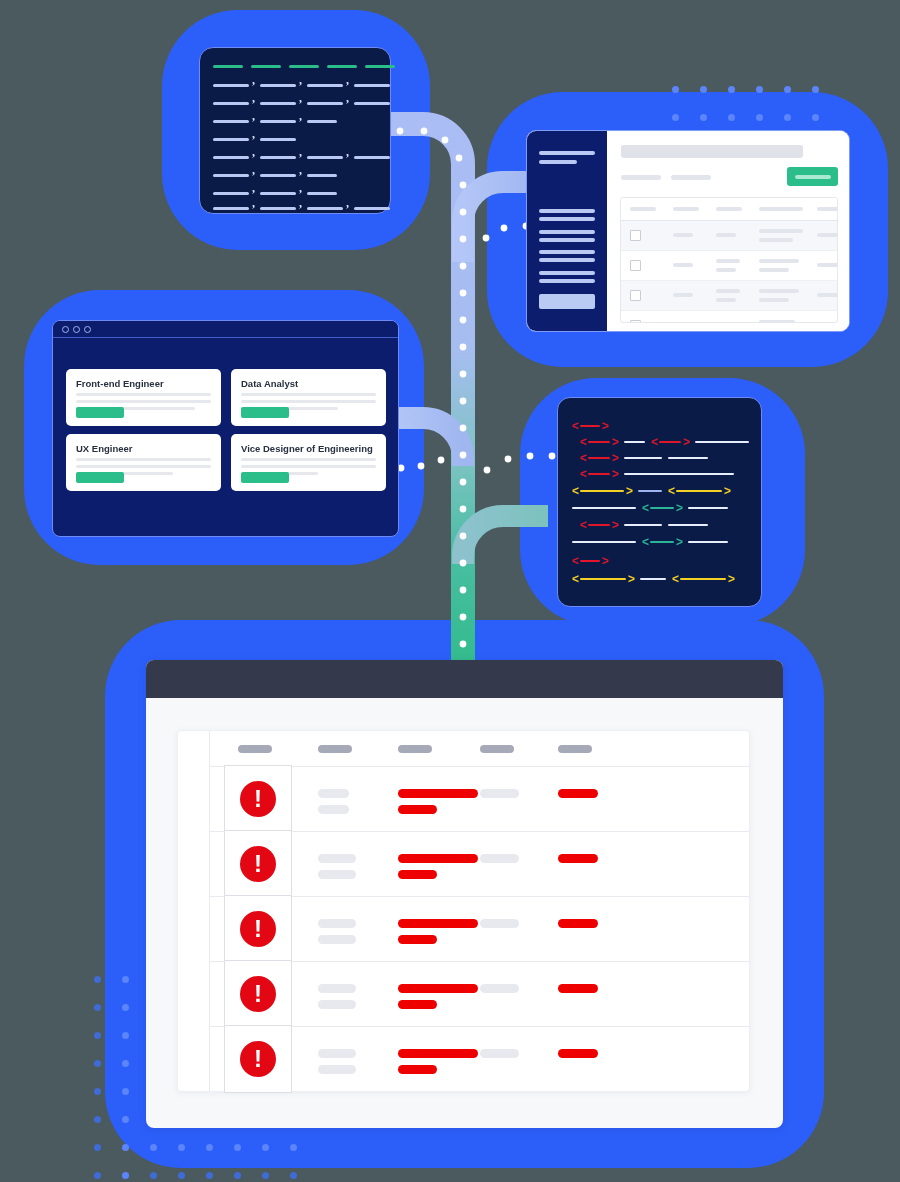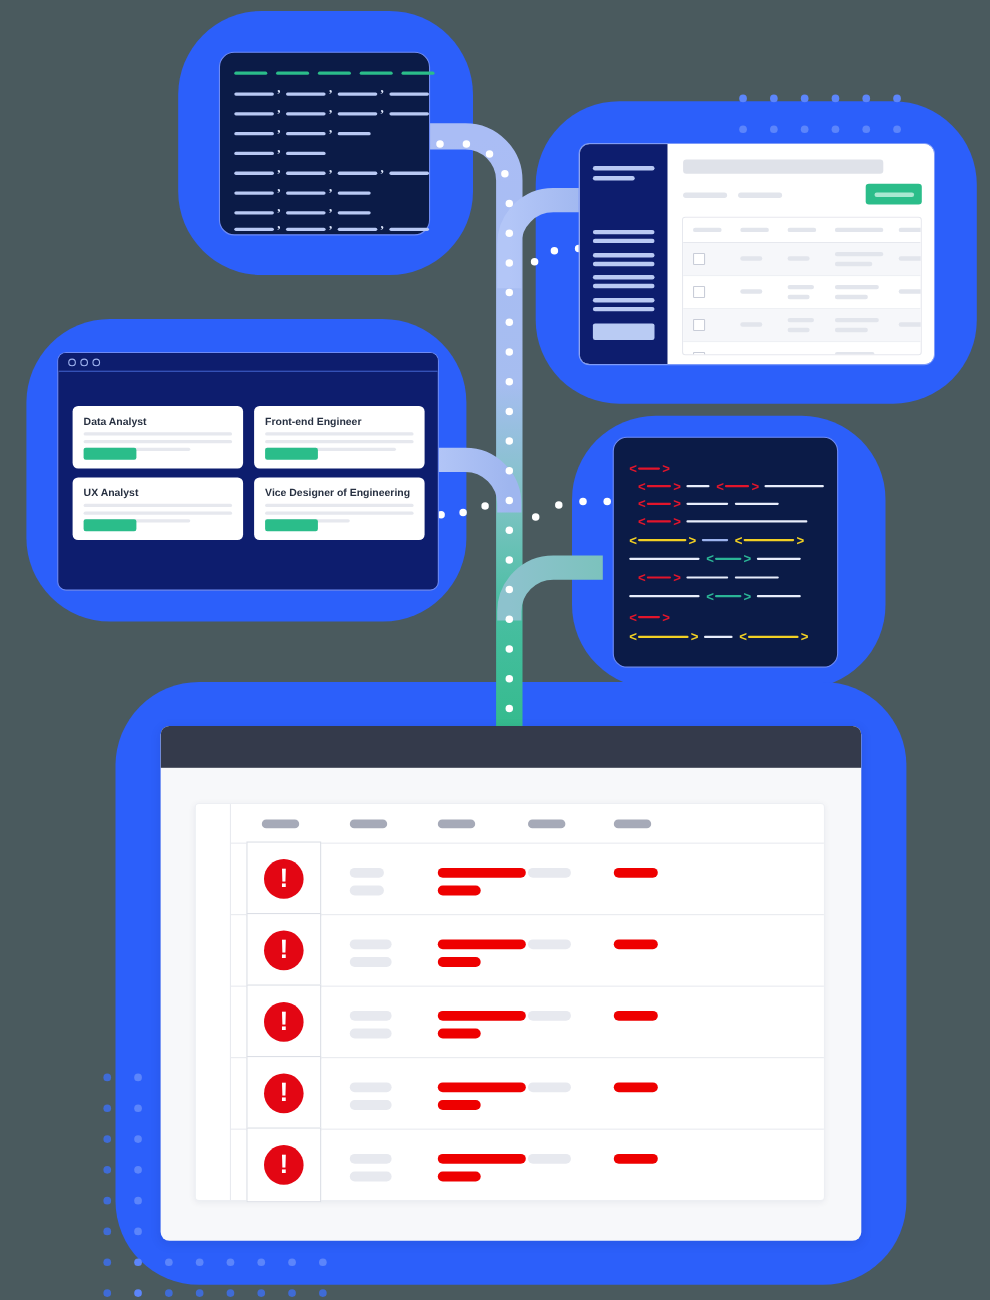--- a/index.html
+++ b/index.html
@@ -384,35 +384,35 @@
 
   <div id="recruitWin">
     <div id="rTitlebar">
       <span class="tdot" style="left:9px;"></span>
       <span class="tdot" style="left:20px;"></span>
       <span class="tdot" style="left:31px;"></span>
     </div>
 
     <div id="rGrid">
       <div class="jobcard">
+        <div class="jobtitle">Front-end Engineer</div>
+        <div class="jline" style="width:100%;"></div>
+        <div class="jline" style="width:100%;"></div>
+        <div class="jline" style="width:88%;"></div>
+        <div class="jbtn"></div>
+      </div>
+      <div class="jobcard">
         <div class="jobtitle">Data Analyst</div>
         <div class="jline" style="width:100%;"></div>
         <div class="jline" style="width:100%;"></div>
         <div class="jline" style="width:72%;"></div>
         <div class="jbtn"></div>
       </div>
       <div class="jobcard">
-        <div class="jobtitle">Front-end Engineer</div>
-        <div class="jline" style="width:100%;"></div>
-        <div class="jline" style="width:100%;"></div>
-        <div class="jline" style="width:88%;"></div>
-        <div class="jbtn"></div>
-      </div>
-      <div class="jobcard">
-        <div class="jobtitle">UX Analyst</div>
+        <div class="jobtitle">UX Engineer</div>
         <div class="jline" style="width:100%;"></div>
         <div class="jline" style="width:100%;"></div>
         <div class="jline" style="width:72%;"></div>
         <div class="jbtn"></div>
       </div>
       <div class="jobcard">
         <div class="jobtitle">Vice Designer of Engineering</div>
         <div class="jline" style="width:100%;"></div>
         <div class="jline" style="width:100%;"></div>
         <div class="jline" style="width:57%;"></div>

